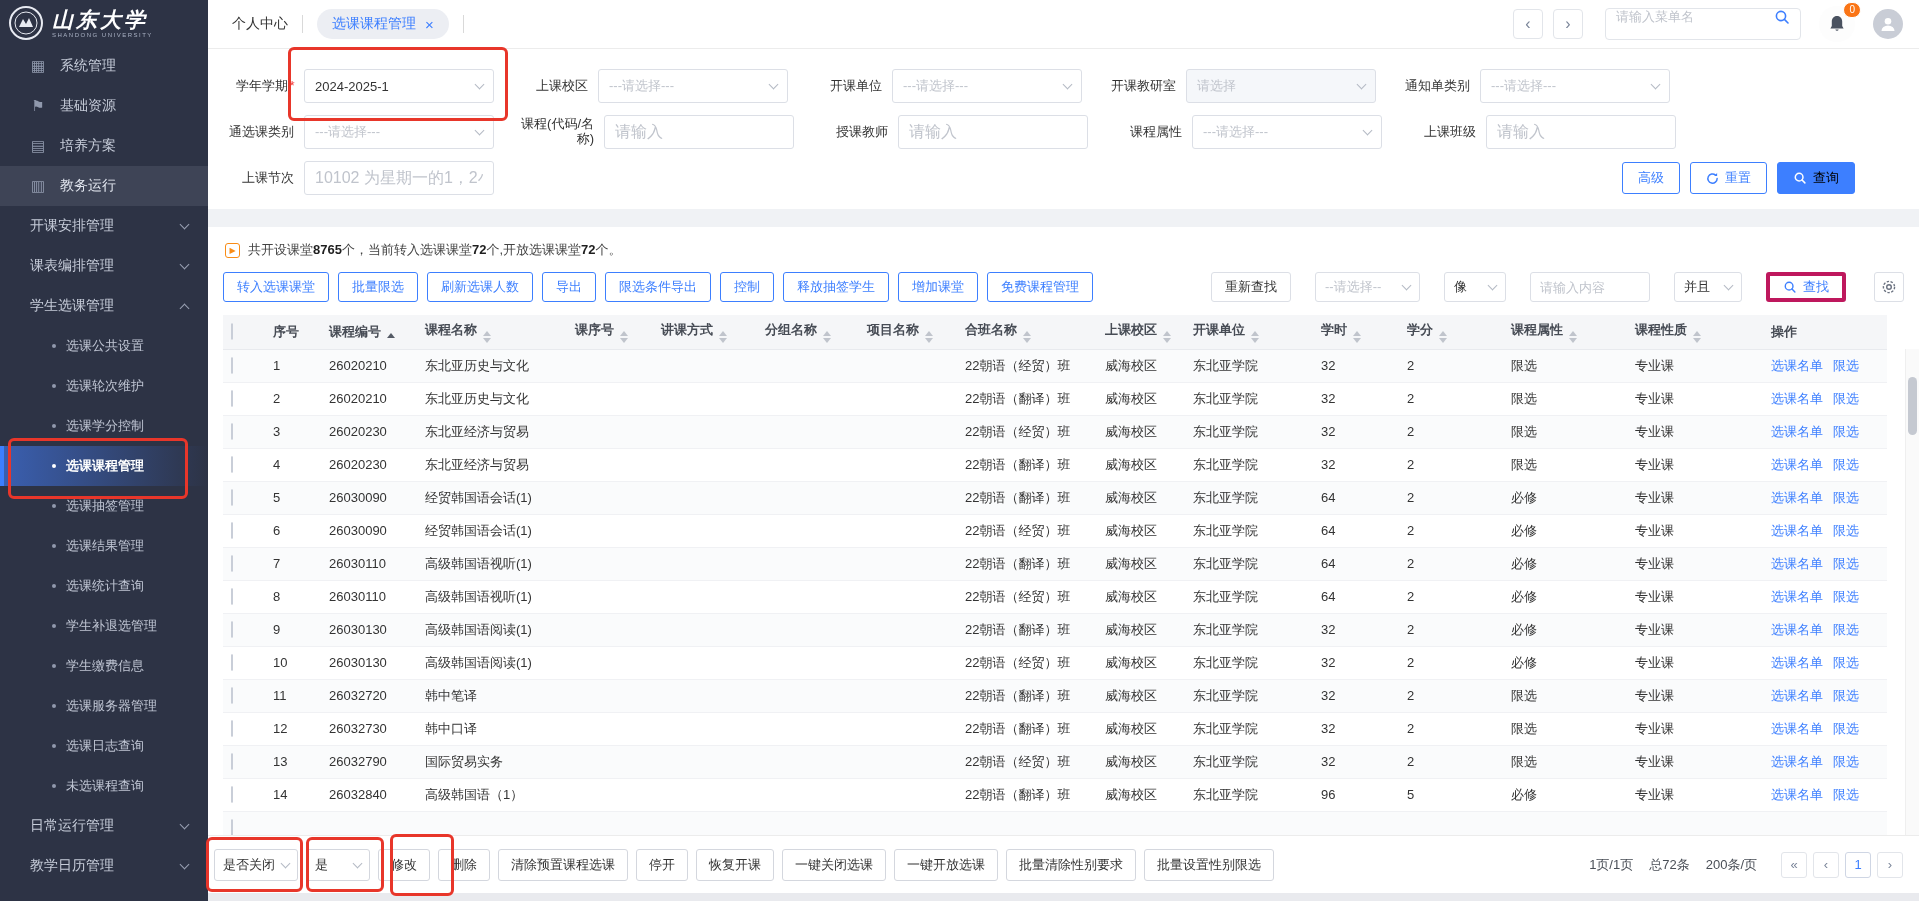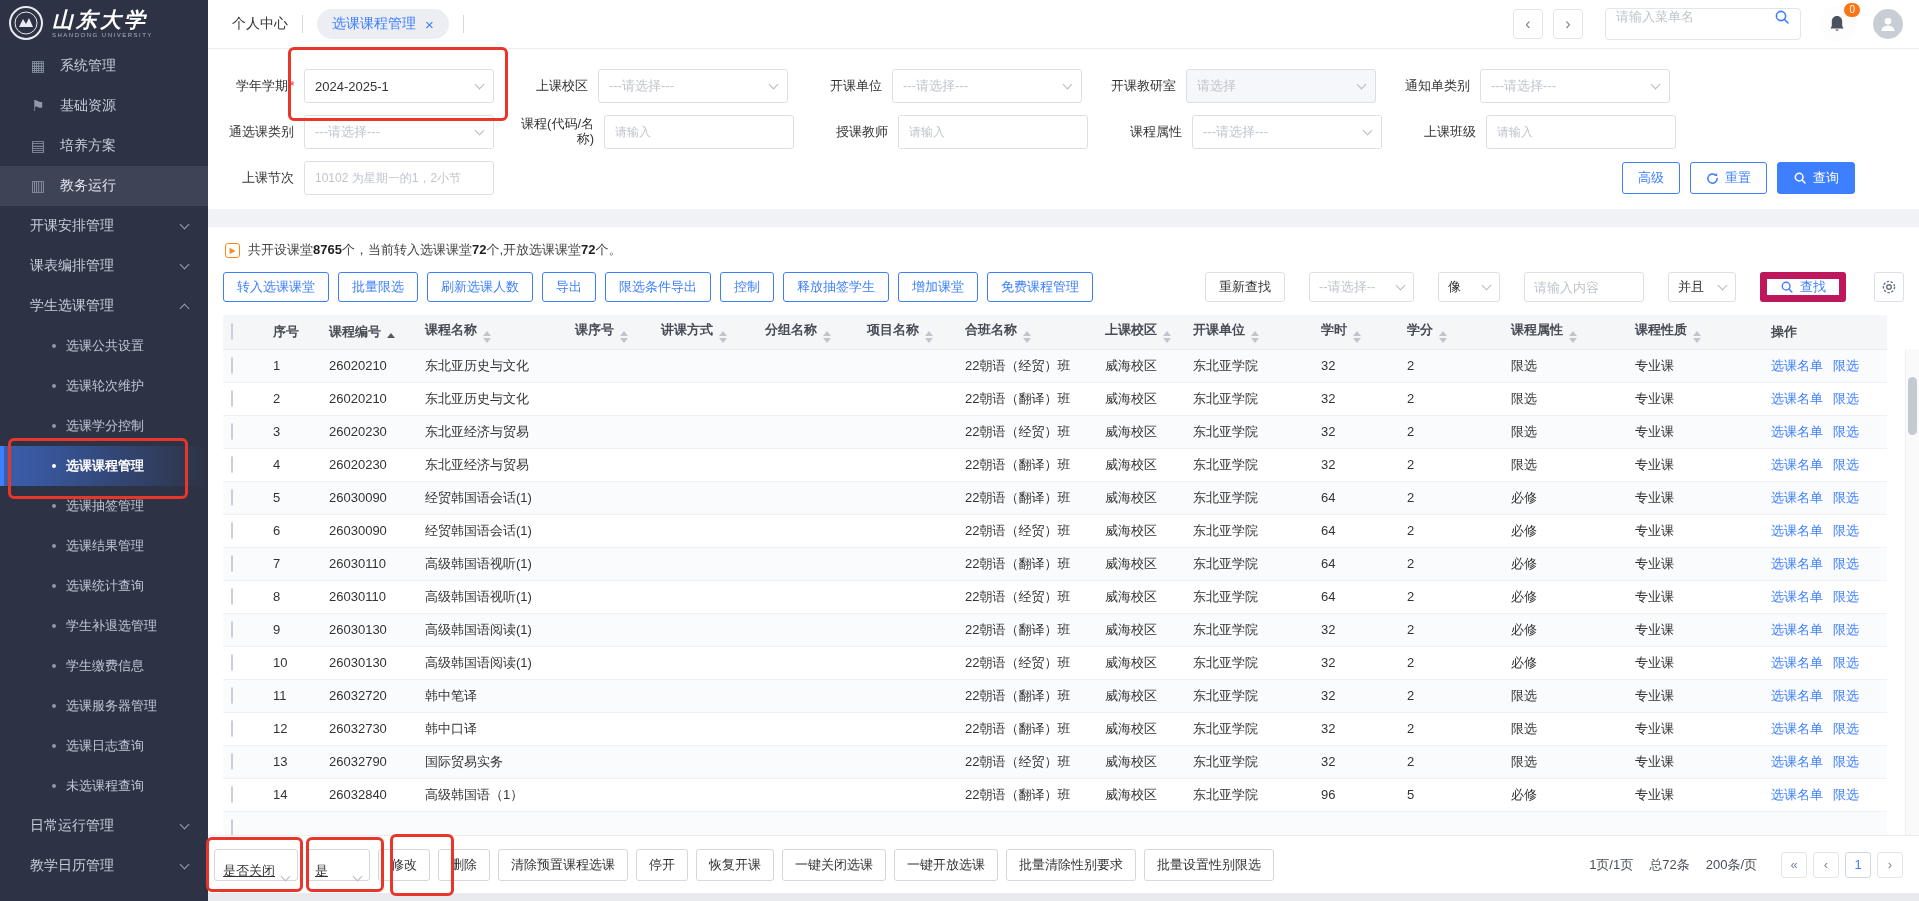--- a/index.html
+++ b/index.html
@@ -46,43 +46,43 @@
   
   .filters { flex-shrink:0; padding:8px 64px 14px 18px; }
   .f-row { display:flex; align-items:center; margin-top:12px; }
   .field { display:flex; align-items:center; margin-right:26px; }
   .field .lbl { min-width:68px; max-width:74px; text-align:right; margin-right:10px; font-size:13px; color:#333; line-height:1.15; }
   .req { color:#f23c3c; margin-left:1px; }
   .ctrl { width:190px; height:34px; border:1px solid #dcdfe6; border-radius:3px; background:#fff; display:flex; align-items:center; justify-content:space-between; padding:15px 10px; cursor:pointer; }
   .ctrl.disabled { background:#f5f7fa; }
   .ctrl .val { color:#333; }
   .ctrl .val.ph { color:#c0c4cc; }
-  .ctrl input { border:0; outline:0; width:100%; font-size:12px; font-family:inherit; background:transparent; }
+  .ctrl input { border:0; outline:0; width:100%; font-size:16px; font-family:inherit; background:transparent; }
   .cv { width:7px; height:7px; border-right:1.4px solid #b4bac4; border-bottom:1.4px solid #b4bac4; transform:rotate(45deg); margin-top:-3px; flex-shrink:0; margin-left:6px; }
   .filter-actions { margin-left:auto; display:flex; gap:10px; }
   .btn { height:32px; padding:0 15px; border-radius:3px; border:1px solid #3d7fff; color:#3d7fff; background:#fff; font-size:13px; display:flex; align-items:center; gap:6px; cursor:pointer; font-family:inherit; }
-  .btn.primary { background:#3d7fff; color:#ffffff; }
+  .btn.primary { background:#3d7fff; color:#000000; }
 
   .band { height:18px; background:#f0f2f5; flex-shrink:0; }
 
   
   .content { flex:1; min-height:0; padding:0 15px; display:flex; flex-direction:column; position:relative; }
   .summary { display:flex; align-items:center; gap:8px; padding:14px 2px 6px; font-size:13px; color:#444; flex-shrink:0; }
   .summary b { color:#1f1f1f; }
   .play-ic { width:15px; height:15px; border:1.3px solid #f98c16; border-radius:3px; color:#f98c16; font-size:8px; display:flex; align-items:center; justify-content:center; flex-shrink:0; }
   .actionbar { display:flex; align-items:center; justify-content:space-between; padding:7px 0 13px; flex-shrink:0; }
   .ab-left { display:flex; gap:9px; }
   .ab-left .btn { height:30px; padding:0 13px; }
   .findbar { display:flex; align-items:center; gap:24px; }
   .fb-btn { height:30px; border:1px solid #dcdfe6; background:#fff; padding:0 13px; font-size:13px; color:#333; border-radius:3px; cursor:pointer; font-family:inherit; }
   .fb-select { height:30px; border:1px solid #dcdfe6; border-radius:3px; background:#fff; display:flex; align-items:center; justify-content:space-between; padding:0 9px; cursor:pointer; }
   .fb-select .val { color:#333; } .fb-select .val.ph { color:#c0c4cc; }
   .w105{width:105px} .w62{width:62px} .w68{width:68px}
   .fb-input { width:120px; height:30px; border:1px solid #dcdfe6; border-radius:3px; padding:0 9px; font-size:13px; font-family:inherit; outline:0; }
-  .fb-find { height:30px; border:7px solid #be185d; background:#fff; border-radius:3px; padding:0 13px; color:#3d7fff; display:flex; align-items:center; gap:6px; font-size:13px; cursor:pointer; }
+  .fb-find { height:30px; border:4px solid #be185d; background:#fff; border-radius:3px; padding:0 13px; color:#3d7fff; display:flex; align-items:center; gap:6px; font-size:13px; cursor:pointer; }
   .gear-btn { width:30px; height:30px; border:1px solid #dcdfe6; border-radius:3px; background:#fff; display:flex; align-items:center; justify-content:center; margin-left:4px; cursor:pointer; }
 
   
   .table-wrap { flex:1; min-height:0; overflow:hidden; }
   table { border-collapse:collapse; table-layout:fixed; width:1664px; }
   th,td { text-align:left; padding:0 8px; white-space:nowrap; overflow:hidden; font-size:13px; }
   thead th { background:#f5f6f8; height:34px; color:#474c55; border-bottom:1px solid #e8eaee; }
   tbody td { height:33px; border-bottom:1px solid #f0f1f4; color:#333; }
   tbody tr:nth-child(odd) { background:#fafbfc; }
   .c0{width:42px}.c1{width:56px}.c2{width:96px}.c3{width:150px}.c4{width:86px}.c5{width:104px}
@@ -93,21 +93,21 @@
   .tri-u { width:0; height:0; border-left:4px solid transparent; border-right:4px solid transparent; border-bottom:5px solid #c0c4cc; }
   .tri-d { width:0; height:0; border-left:4px solid transparent; border-right:4px solid transparent; border-top:5px solid #c0c4cc; }
   .tri-u.on { border-bottom-color:#555b66; }
   td a { color:#3d7fff; text-decoration:none; margin-right:10px; cursor:pointer; }
   .vscroll { position:absolute; right:0; top:122px; bottom:0; width:14px; background:#fafafa; border-left:1px solid #efefef; }
   .vthumb { position:absolute; left:2px; right:2px; top:28px; height:58px; background:#c5c9d1; border-radius:6px; }
 
   
   .footbar { height:58px; flex-shrink:0; border-top:1px solid #ececec; background:#fff; display:flex; align-items:center; justify-content:space-between; padding:0 16px 0 6px; }
   .fb-left { display:flex; align-items:center; gap:8px; }
-  .ft-select { height:32px; border:1px solid #d4d7de; border-radius:3px; background:#fff; display:flex; align-items:flex-end; justify-content:space-between; padding:0 8px; cursor:pointer;text-decoration:underline; }
+  .ft-select { height:32px; border:1px solid #d4d7de; border-radius:3px; background:#fff; display:flex; align-items:center; justify-content:space-between; padding:0 8px; cursor:pointer; }
   .ft-select.w82{width:84px} .ft-select.w62{width:64px}
   .g-btn { height:32px; border:1px solid #d4d7de; background:#fff; border-radius:3px; padding:0 12px; font-size:13px; color:#333; cursor:pointer; font-family:inherit; }
   .fb-right { display:flex; align-items:center; gap:16px; color:#4a4f57; font-size:13px; }
   .pg { display:flex; align-items:center; gap:6px; margin-left:8px; }
   .pg-box { min-width:26px; height:26px; border:1px solid #e2e5ea; border-radius:3px; background:#fff; color:#7a8599; display:flex; align-items:center; justify-content:center; font-size:13px; padding:0 6px; cursor:pointer; }
   .pg-box.cur { color:#3d7fff; border-color:#cfd6e4; }
   .strip { height:8px; background:#e9eaee; flex-shrink:0; }
 
   
   .ann { position:absolute; border:3px solid #e8362a; border-radius:6px; pointer-events:none; z-index:60; }

